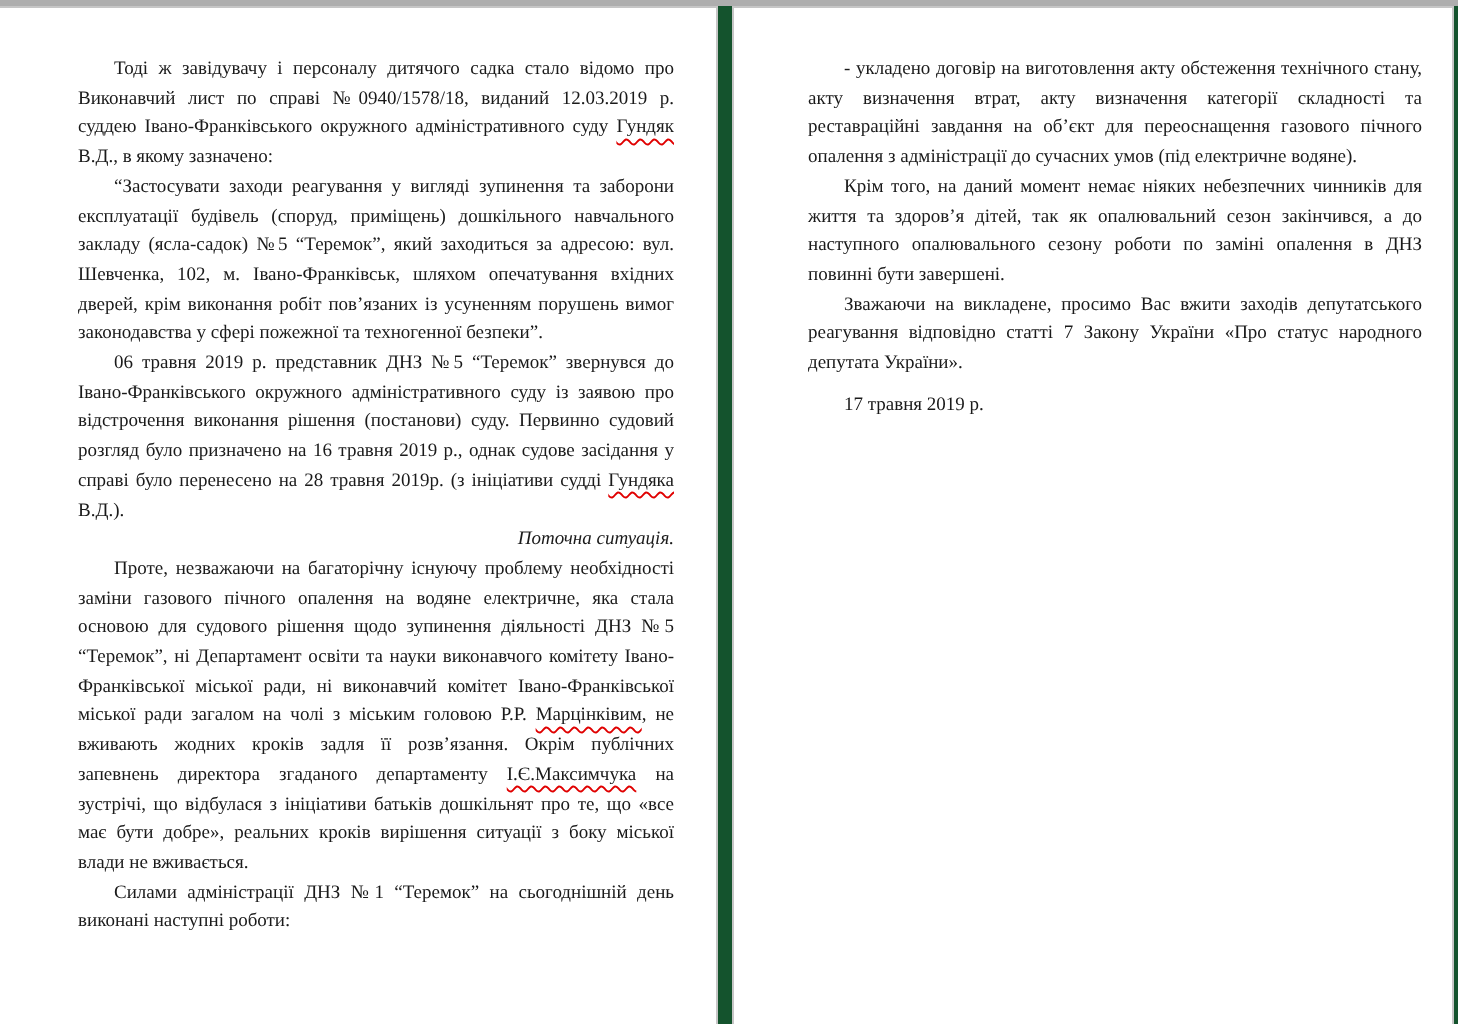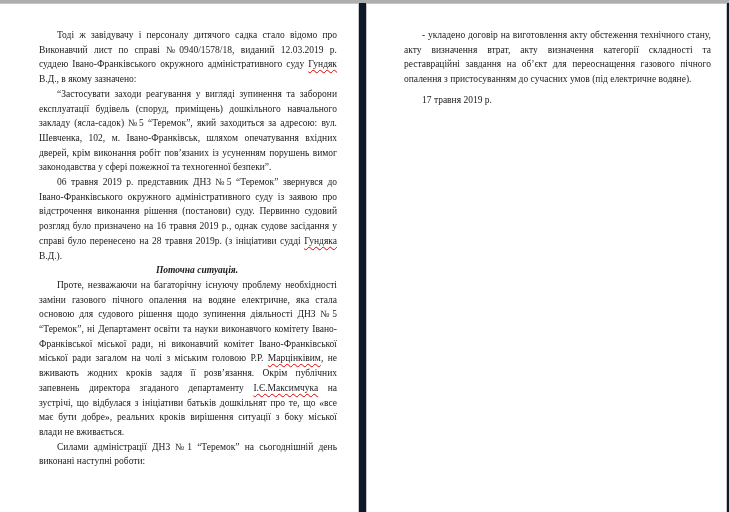--- a/index.html
+++ b/index.html
@@ -1,20 +1,20 @@
 <!DOCTYPE html>
 <html><head>
 <meta charset="utf-8">
 <style>
   html,body{margin:0;padding:0;background:#ececec;}
   #canvas{
     position:relative;
     width:729px;height:512px;
     overflow:hidden;
-    background:#0f172a;
+    background:#14532d;
     font-family:"Liberation Serif","DejaVu Serif",serif;
   }
   #top-strip{
     position:absolute;left:0;top:0;width:729px;height:3px;
     background:#aeaeae;
   }
   .page{
     position:absolute;top:3px;height:540px;
     background:#ffffff;
     border:1px solid #c6c6c6;
@@ -28,21 +28,21 @@
     font-size:9.5px;
     line-height:14.7px;
   }
   #page-1 .content{left:49px;right:21px;}
   #page-2 .content{left:37px;right:15px;}
   .para{
     margin:0;
     text-align:justify;
     text-indent:18px;
   }
-  .para.bi{font-weight:bold;font-style:italic;text-align:center;}
+  .para.bi{font-weight:normal;font-style:italic;text-align:right;}
   .para.sp{margin-top:6px;text-align:left;}
   .miss{
     text-decoration:underline;
     text-decoration-style:wavy;
     text-decoration-color:#e00000;
     text-decoration-thickness:1px;
     text-underline-offset:2px;
   }
 </style>
 </head>
@@ -54,18 +54,20 @@
         <p class="para"><span>Тоді ж завідувачу і персоналу дитячого садка стало відомо про Виконавчий лист по справі №0940/1578/18, виданий 12.03.2019 р. суддею Івано-Франківського окружного адміністративного суду </span><span class="miss">Гундяк</span><span> В.Д., в якому зазначено:</span></p>
         <p class="para"><span>“Застосувати заходи реагування у вигляді зупинення та заборони експлуатації будівель (споруд, приміщень) дошкільного навчального закладу (ясла-садок) №5 “Теремок”, який заходиться за адресою: вул. Шевченка, 102, м. Івано-Франківськ, шляхом опечатування вхідних дверей, крім виконання робіт пов’язаних із усуненням порушень вимог законодавства у сфері пожежної та техногенної безпеки”.</span></p>
         <p class="para"><span>06 травня 2019 р. представник ДНЗ №5 “Теремок” звернувся до Івано-Франківського окружного адміністративного суду із заявою про відстрочення виконання рішення (постанови) суду. Первинно судовий розгляд було призначено на 16 травня 2019 р., однак судове засідання у справі було перенесено на 28 травня 2019р. (з ініціативи судді </span><span class="miss">Гундяка</span><span> В.Д.).</span></p>
         <p class="para bi"><span>Поточна ситуація.</span></p>
         <p class="para"><span>Проте, незважаючи на багаторічну існуючу проблему необхідності заміни газового пічного опалення на водяне електричне, яка стала основою для судового рішення щодо зупинення діяльності ДНЗ №5 “Теремок”, ні Департамент освіти та науки виконавчого комітету Івано-Франківської міської ради, ні виконавчий комітет Івано-Франківської міської ради загалом на чолі з міським головою Р.Р. </span><span class="miss">Марцінківим</span><span>, не вживають жодних кроків задля її розв’язання. Окрім публічних запевнень директора згаданого департаменту </span><span class="miss">І.Є.Максимчука</span><span> на зустрічі, що відбулася з ініціативи батьків дошкільнят про те, що «все має бути добре», реальних кроків вирішення ситуації з боку міської влади не вживається.</span></p>
         <p class="para"><span>Силами адміністрації ДНЗ №1 “Теремок” на сьогоднішній день виконані наступні роботи:</span></p>
       </div>
   </div>
   <div class="page" id="page-2">
     <div class="content">
-        <p class="para"><span>- укладено договір на виготовлення акту обстеження технічного стану, акту визначення втрат, акту визначення категорії складності та реставраційні завдання на об’єкт для переоснащення газового пічного опалення з пристосуванням до сучасних умов (під електричне водяне).</span></p>
+        <p class="para"><span>- укладено договір на виготовлення акту обстеження технічного стану, акту визначення втрат, акту визначення категорії складності та реставраційні завдання на об’єкт для переоснащення газового пічного опалення з адміністрації до сучасних умов (під електричне водяне).</span></p>
+        <p class="para"><span>Крім того, на даний момент немає ніяких небезпечних чинників для життя та здоров’я дітей, так як опалювальний сезон закінчився, а до наступного опалювального сезону роботи по заміні опалення в ДНЗ повинні бути завершені.</span></p>
+        <p class="para"><span>Зважаючи на викладене, просимо Вас вжити заходів депутатського реагування відповідно статті 7 Закону України «Про статус народного депутата України».</span></p>
         <p class="para sp"><span>17 травня 2019 р.</span></p>
       </div>
   </div>
   <div id="top-strip"></div>
 </div>
 
 </body></html>

